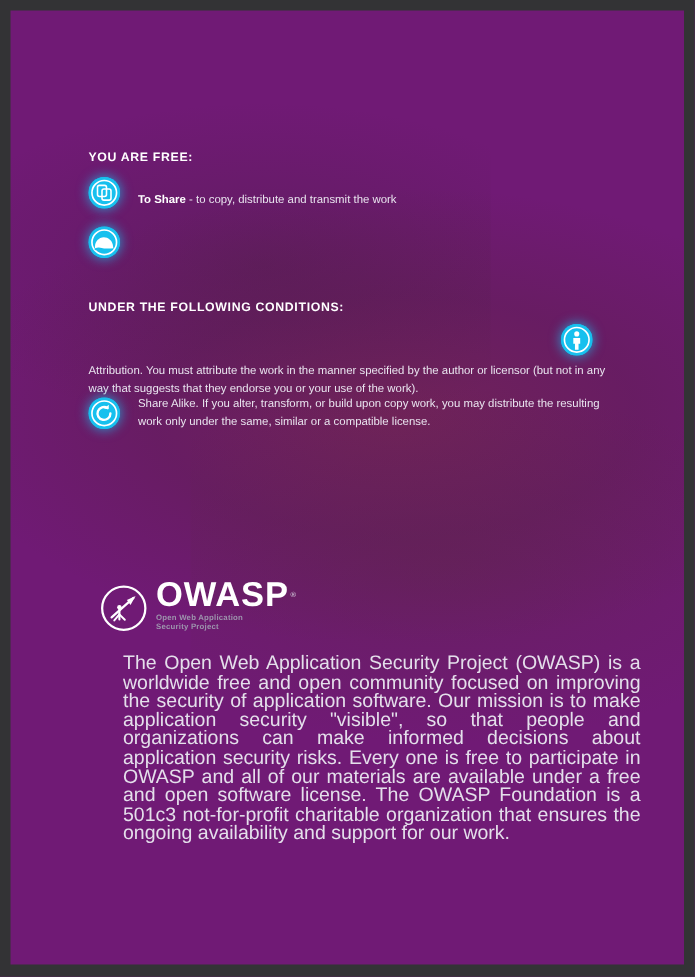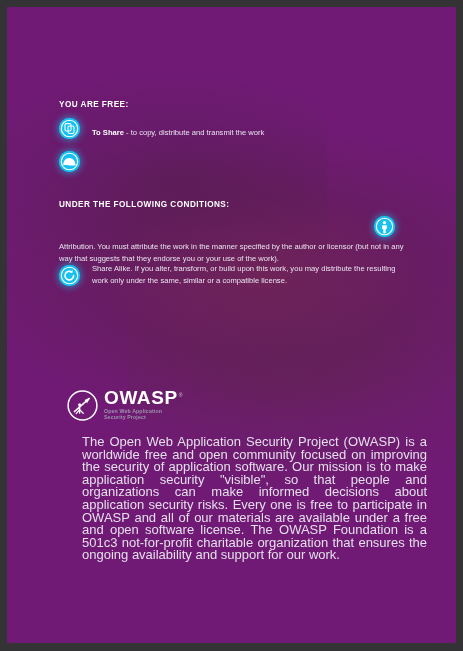--- a/index.html
+++ b/index.html
@@ -108,21 +108,21 @@
     height: 33px;
     flex: 0 0 auto;
   }
   #logo-words {
     margin-left: 5px;
     position: relative;
     top: -1px;
   }
   #logo-wordmark {
     color: #ffffff;
-    font-size: 19px;
+    font-size: 23px;
     font-weight: bold;
     letter-spacing: 0.6px;
     line-height: 17px;
     display: inline-block;
   }
   #logo-reg {
     color: #d8d2e0;
     font-size: 5px;
     vertical-align: super;
     margin-left: 1px;
@@ -201,21 +201,21 @@
 
     <div id="item-sa" class="item">
       <span class="badge">
         <svg viewBox="0 0 21 21" xmlns="http://www.w3.org/2000/svg">
           <circle cx="10.5" cy="10.5" r="10.5" fill="#17c0ee"></circle>
           <circle cx="10.5" cy="10.5" r="8.2" fill="none" stroke="#ffffff" stroke-width="1.1"></circle>
           <path d="M14.6 10.6 A4.3 4.3 0 1 1 12.6 7.0" fill="none" stroke="#ffffff" stroke-width="1.6" stroke-linecap="round"></path>
           <path d="M13.6 4.9 L13.3 7.9 L10.3 7.3 Z" fill="#ffffff"></path>
         </svg>
       </span>
-      <span class="item-text">Share Alike. If you alter, transform, or build upon this work, you may distribute the resulting work only under the same, similar or a compatible license.</span>
+      <span class="item-text">Share Alike. If you alter, transform, or build upon copy work, you may distribute the resulting work only under the same, similar or a compatible license.</span>
     </div>
 
     <div id="logo">
       <span id="logo-mark">
         <svg viewBox="0 0 33 33" xmlns="http://www.w3.org/2000/svg">
           <circle cx="16.5" cy="16.5" r="14.4" fill="none" stroke="#ffffff" stroke-width="1.5"></circle>
           <path d="M8.4 22.6 L23.0 9.6" fill="none" stroke="#ffffff" stroke-width="1.5" stroke-linecap="round"></path>
           <path d="M24.4 8.4 L21.0 14.3 L18.6 11.0 Z" fill="#ffffff"></path>
           <circle cx="13.6" cy="15.8" r="1.5" fill="#ffffff"></circle>
           <path d="M13.6 17.2 L13.6 24.0" fill="none" stroke="#ffffff" stroke-width="1.4" stroke-linecap="round"></path>

